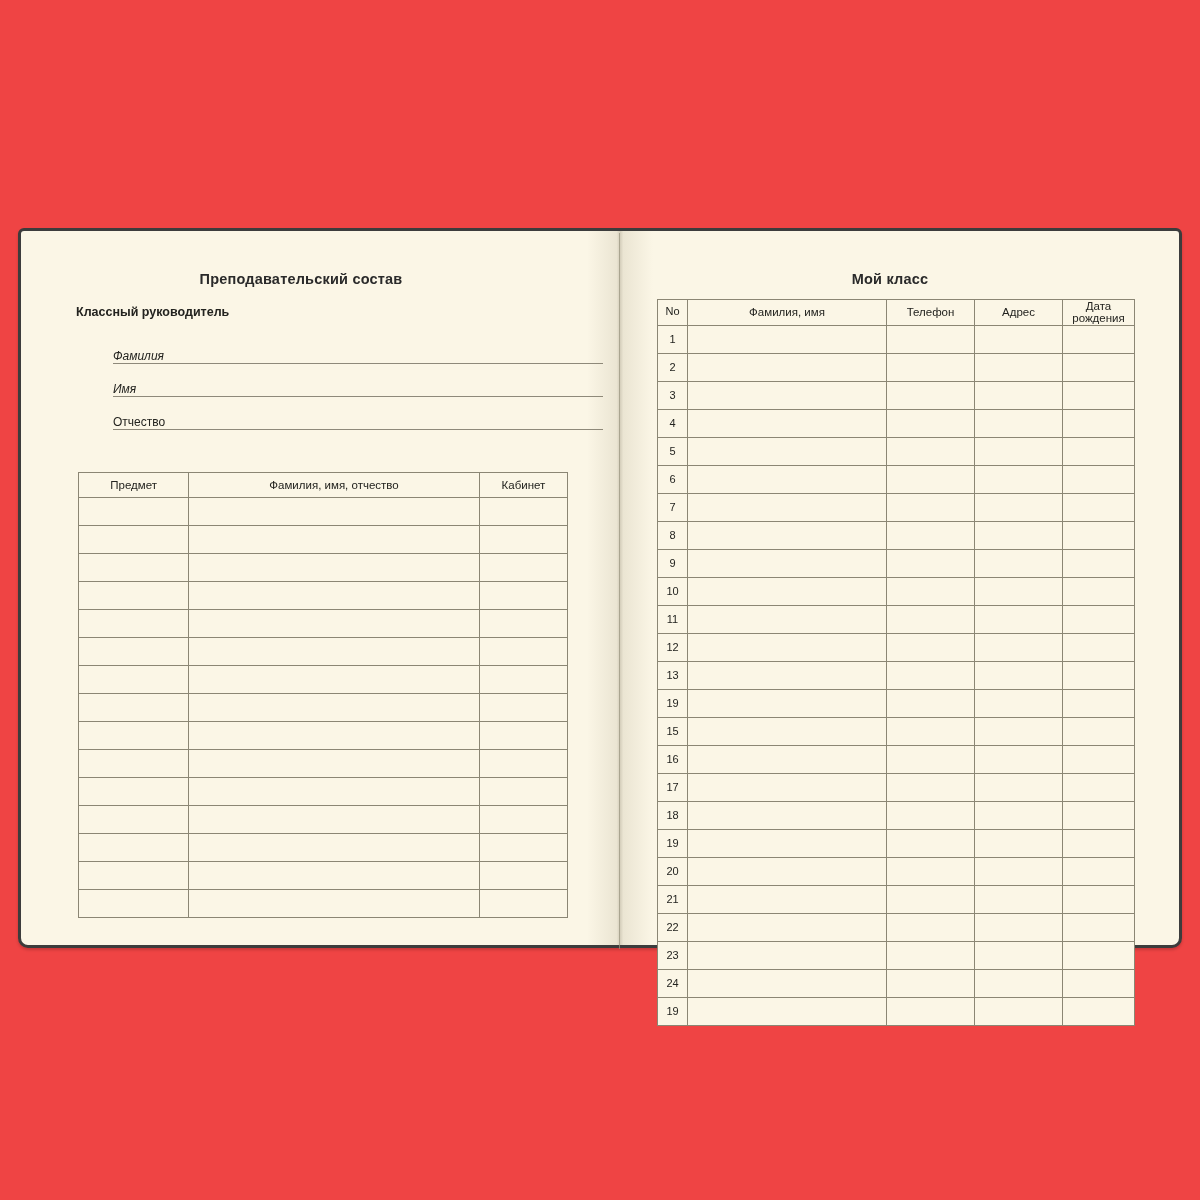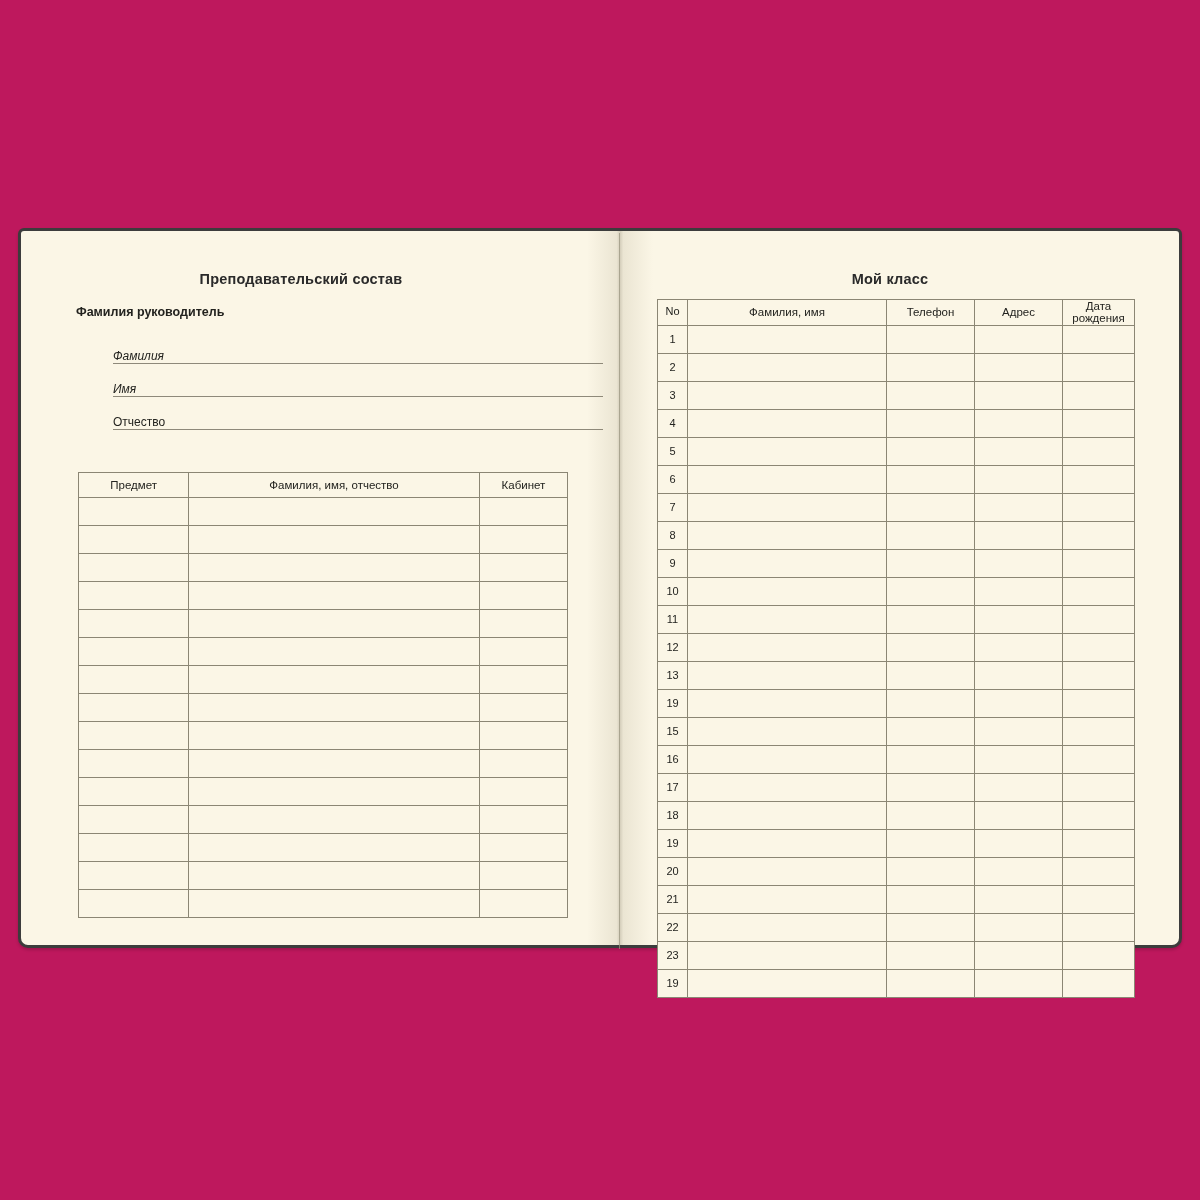--- a/index.html
+++ b/index.html
@@ -12,21 +12,21 @@
     height: 1200px;
     font-family: "Liberation Sans", sans-serif;
     overflow: hidden;
   }
 
   .scene {
     position: absolute;
     left: 0; top: 0;
     width: 1200px;
     height: 1200px;
-    background: #be185d;
+    background: #ef4444;
   }
 
   
   .spread {
     position: absolute;
     left: 18px;
     top: 228px;
     width: 1164px;
     height: 720px;
     background: #fbf6e6;
@@ -172,21 +172,21 @@
 </style>
 </head>
 <body>
 
 <div class="scene">
   <div class="spread">
 
     <div class="page page-left">
       <div class="page-title left-title">Преподавательский состав</div>
 
-      <div class="section-label">Фамилия руководитель</div>
+      <div class="section-label">Классный руководитель</div>
 
       <div class="field-list">
         <div class="field-row">
           <span class="field-label italic">Фамилия</span>
           <span class="field-rule"></span>
         </div>
         <div class="field-row">
           <span class="field-label italic">Имя</span>
           <span class="field-rule"></span>
         </div>
@@ -465,20 +465,27 @@
               <td></td>
             </tr>
           <tr>
               <td class="num">23</td>
               <td></td>
               <td></td>
               <td></td>
               <td></td>
             </tr>
           <tr>
+              <td class="num">24</td>
+              <td></td>
+              <td></td>
+              <td></td>
+              <td></td>
+            </tr>
+          <tr>
               <td class="num">19</td>
               <td></td>
               <td></td>
               <td></td>
               <td></td>
             </tr>
         </tbody>
       </table>
     </div>
 

